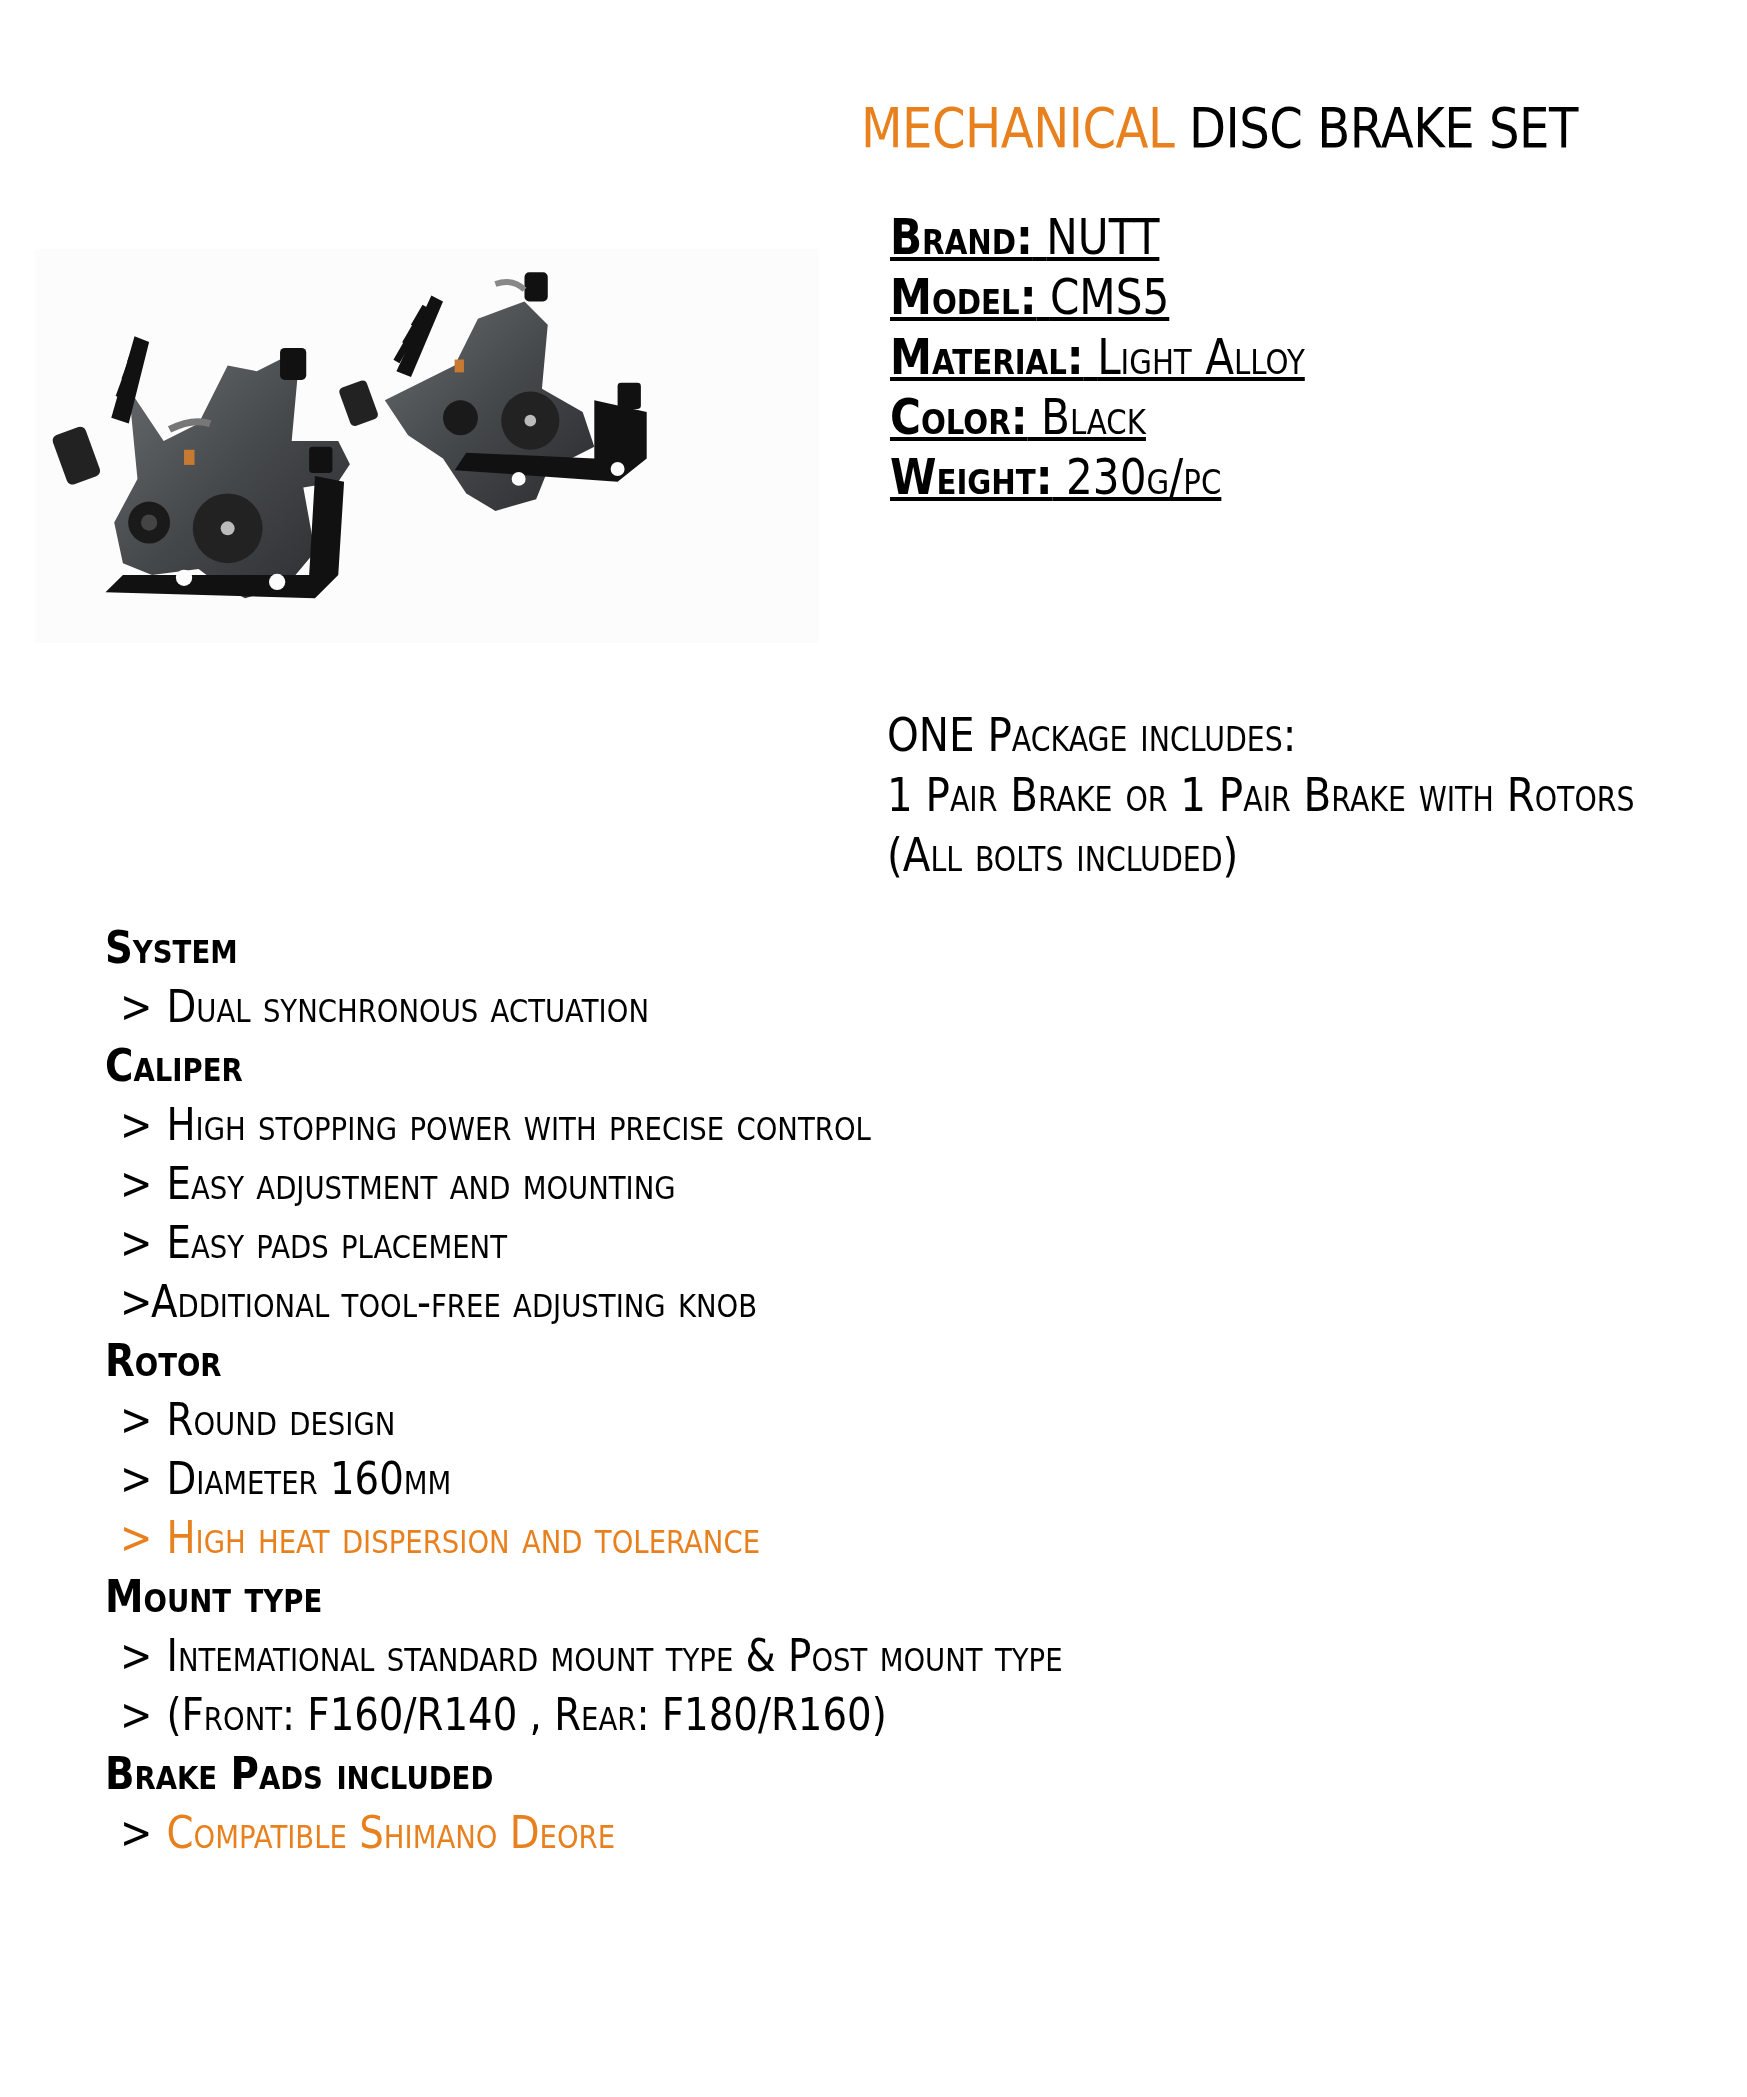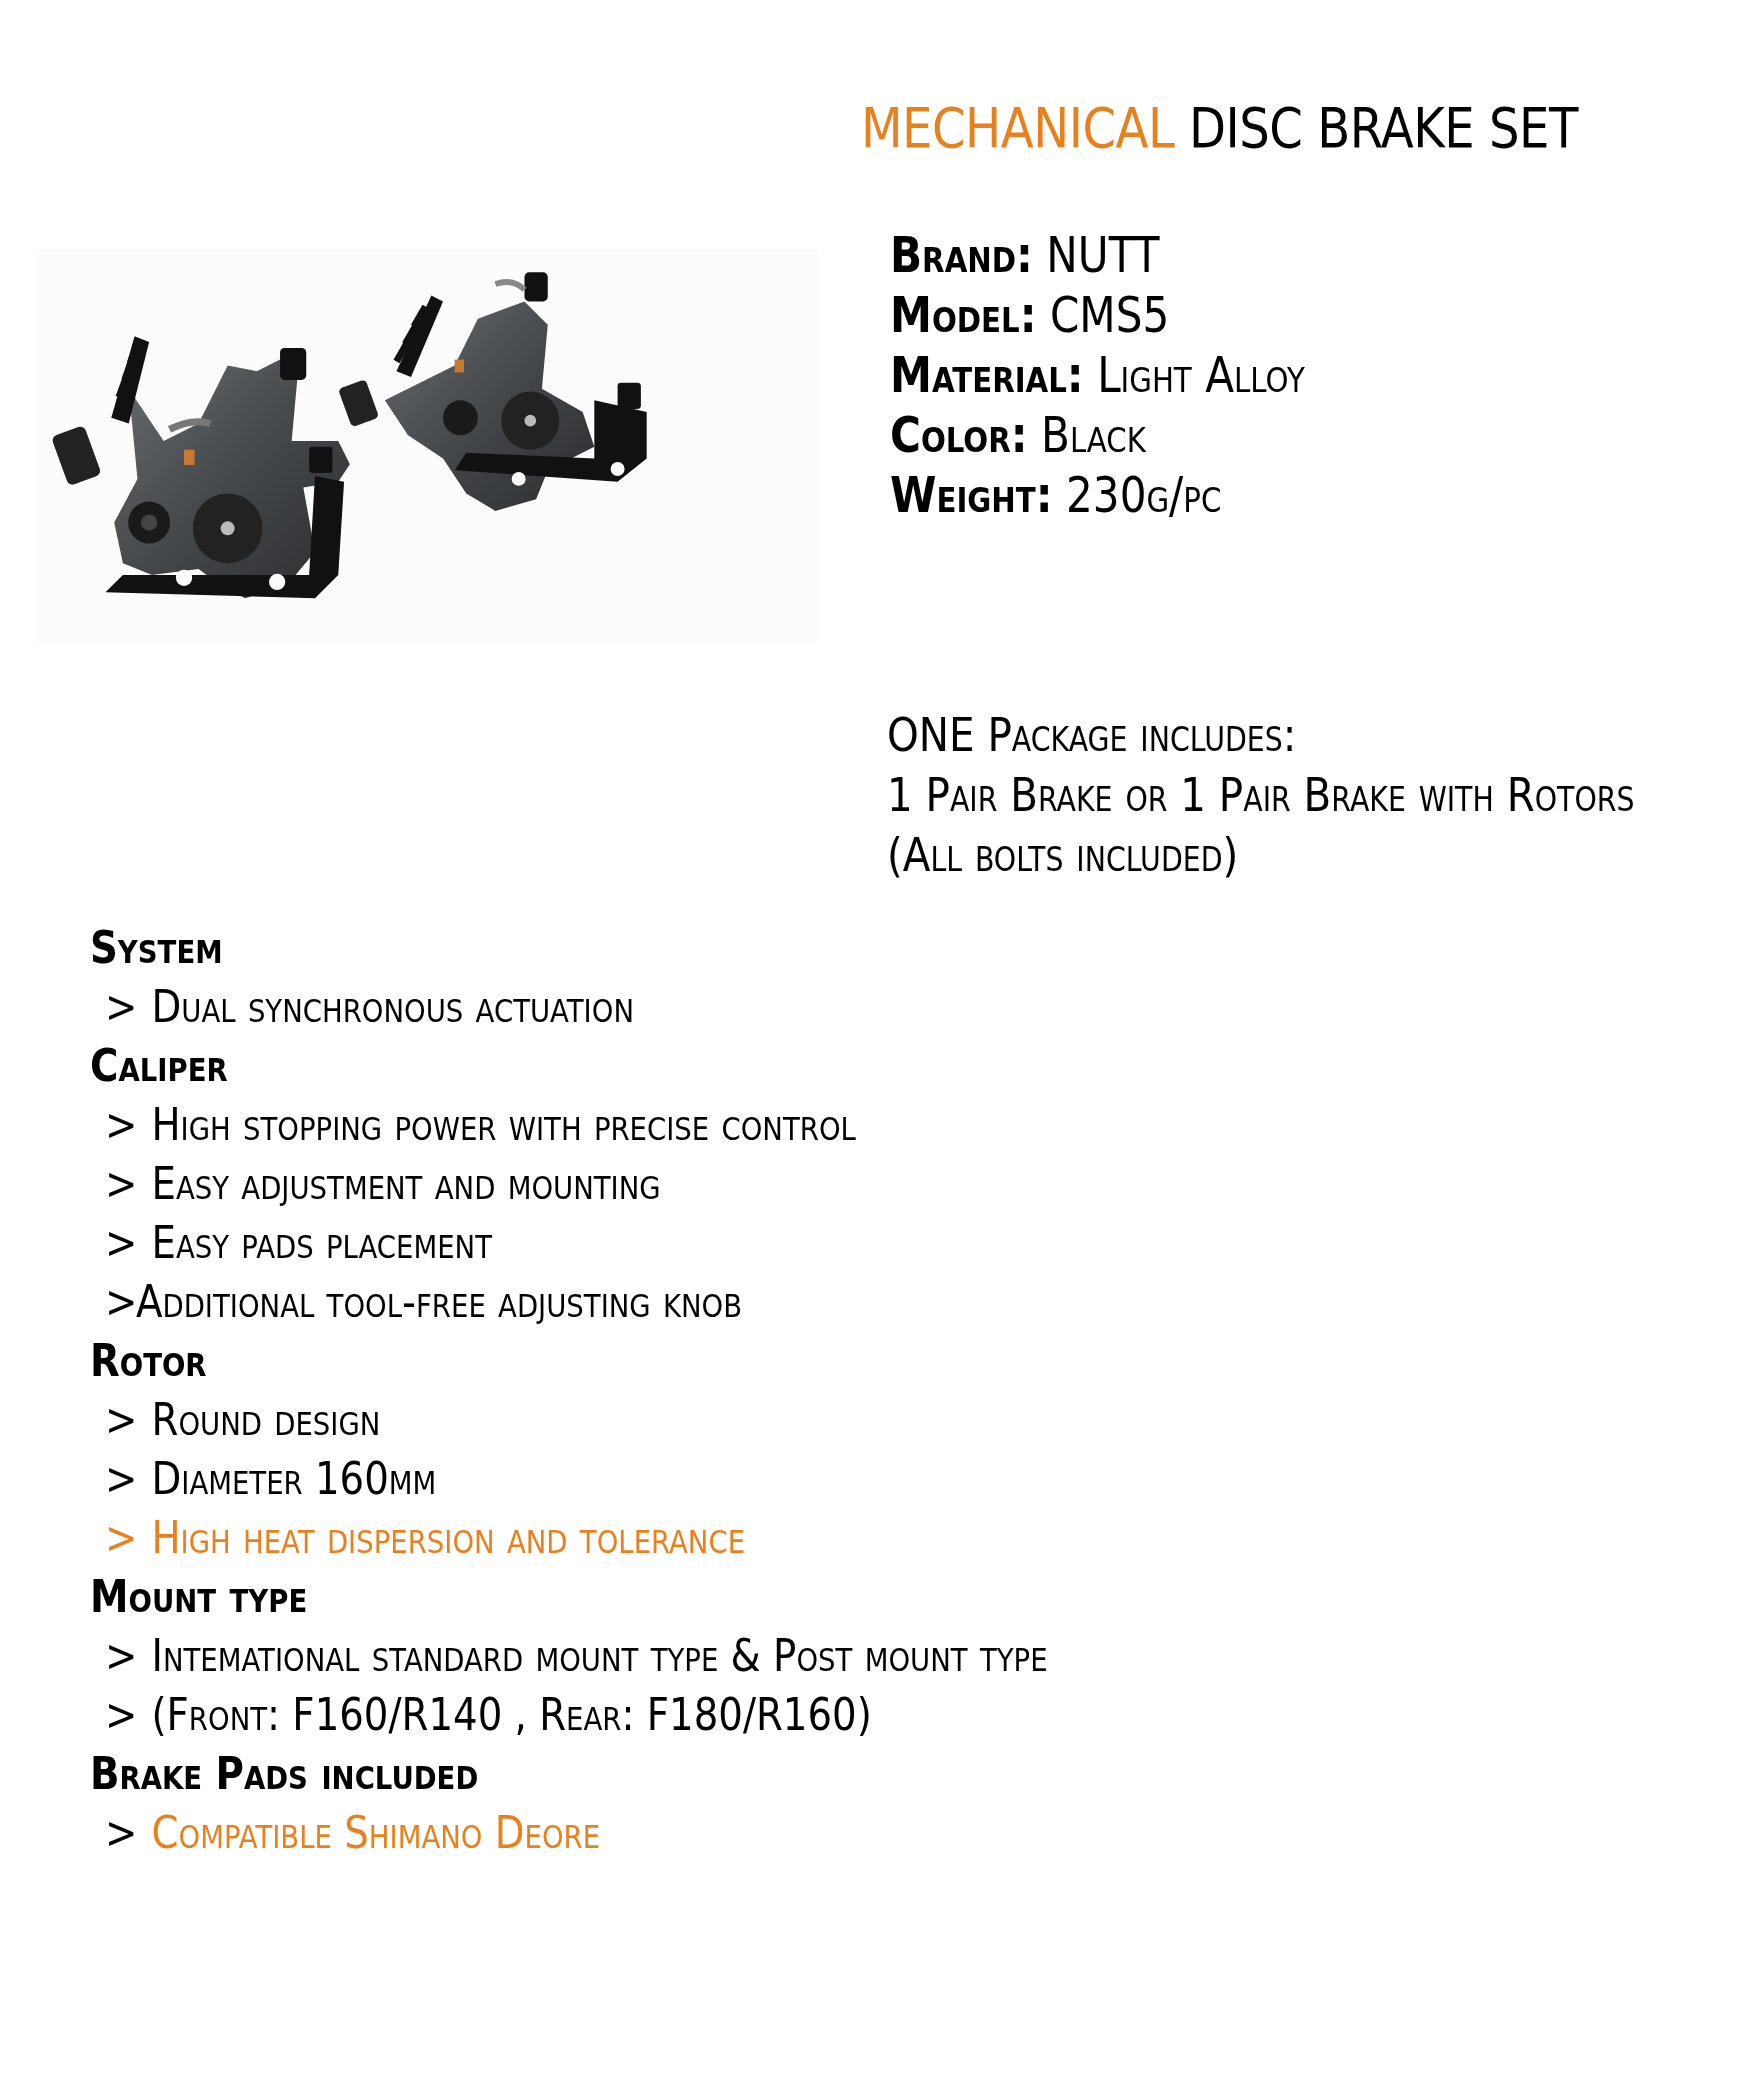--- a/index.html
+++ b/index.html
@@ -36,21 +36,22 @@
       width: 784px;
       height: 394px;
       background: #fcfcfc;
       overflow: hidden;
     }
     .photo svg { width: 100%; height: 100%; display: block; }
 
     .specs {
       position: absolute;
       left: 890px;
-      top: 226px;
+      top: 208px;
+      text-decoration: underline;
     }
     .spec-line {
       font-size: 49px;
       line-height: 60px;
       white-space: nowrap;
       font-variant: small-caps;
       transform: scaleX(0.86);
       transform-origin: left center;
     }
     .spec-label { font-weight: bold; }
@@ -65,21 +66,21 @@
       font-size: 47px;
       line-height: 60px;
       white-space: nowrap;
       font-variant: small-caps;
       transform: scaleX(0.86);
       transform-origin: left center;
     }
 
     .features {
       position: absolute;
-      left: 90px;
+      left: 105px;
       top: 918px;
     }
     .feat-heading {
       font-size: 45px;
       line-height: 59px;
       font-weight: bold;
       font-variant: small-caps;
       white-space: nowrap;
       transform: scaleX(0.86);
       transform-origin: left center;

